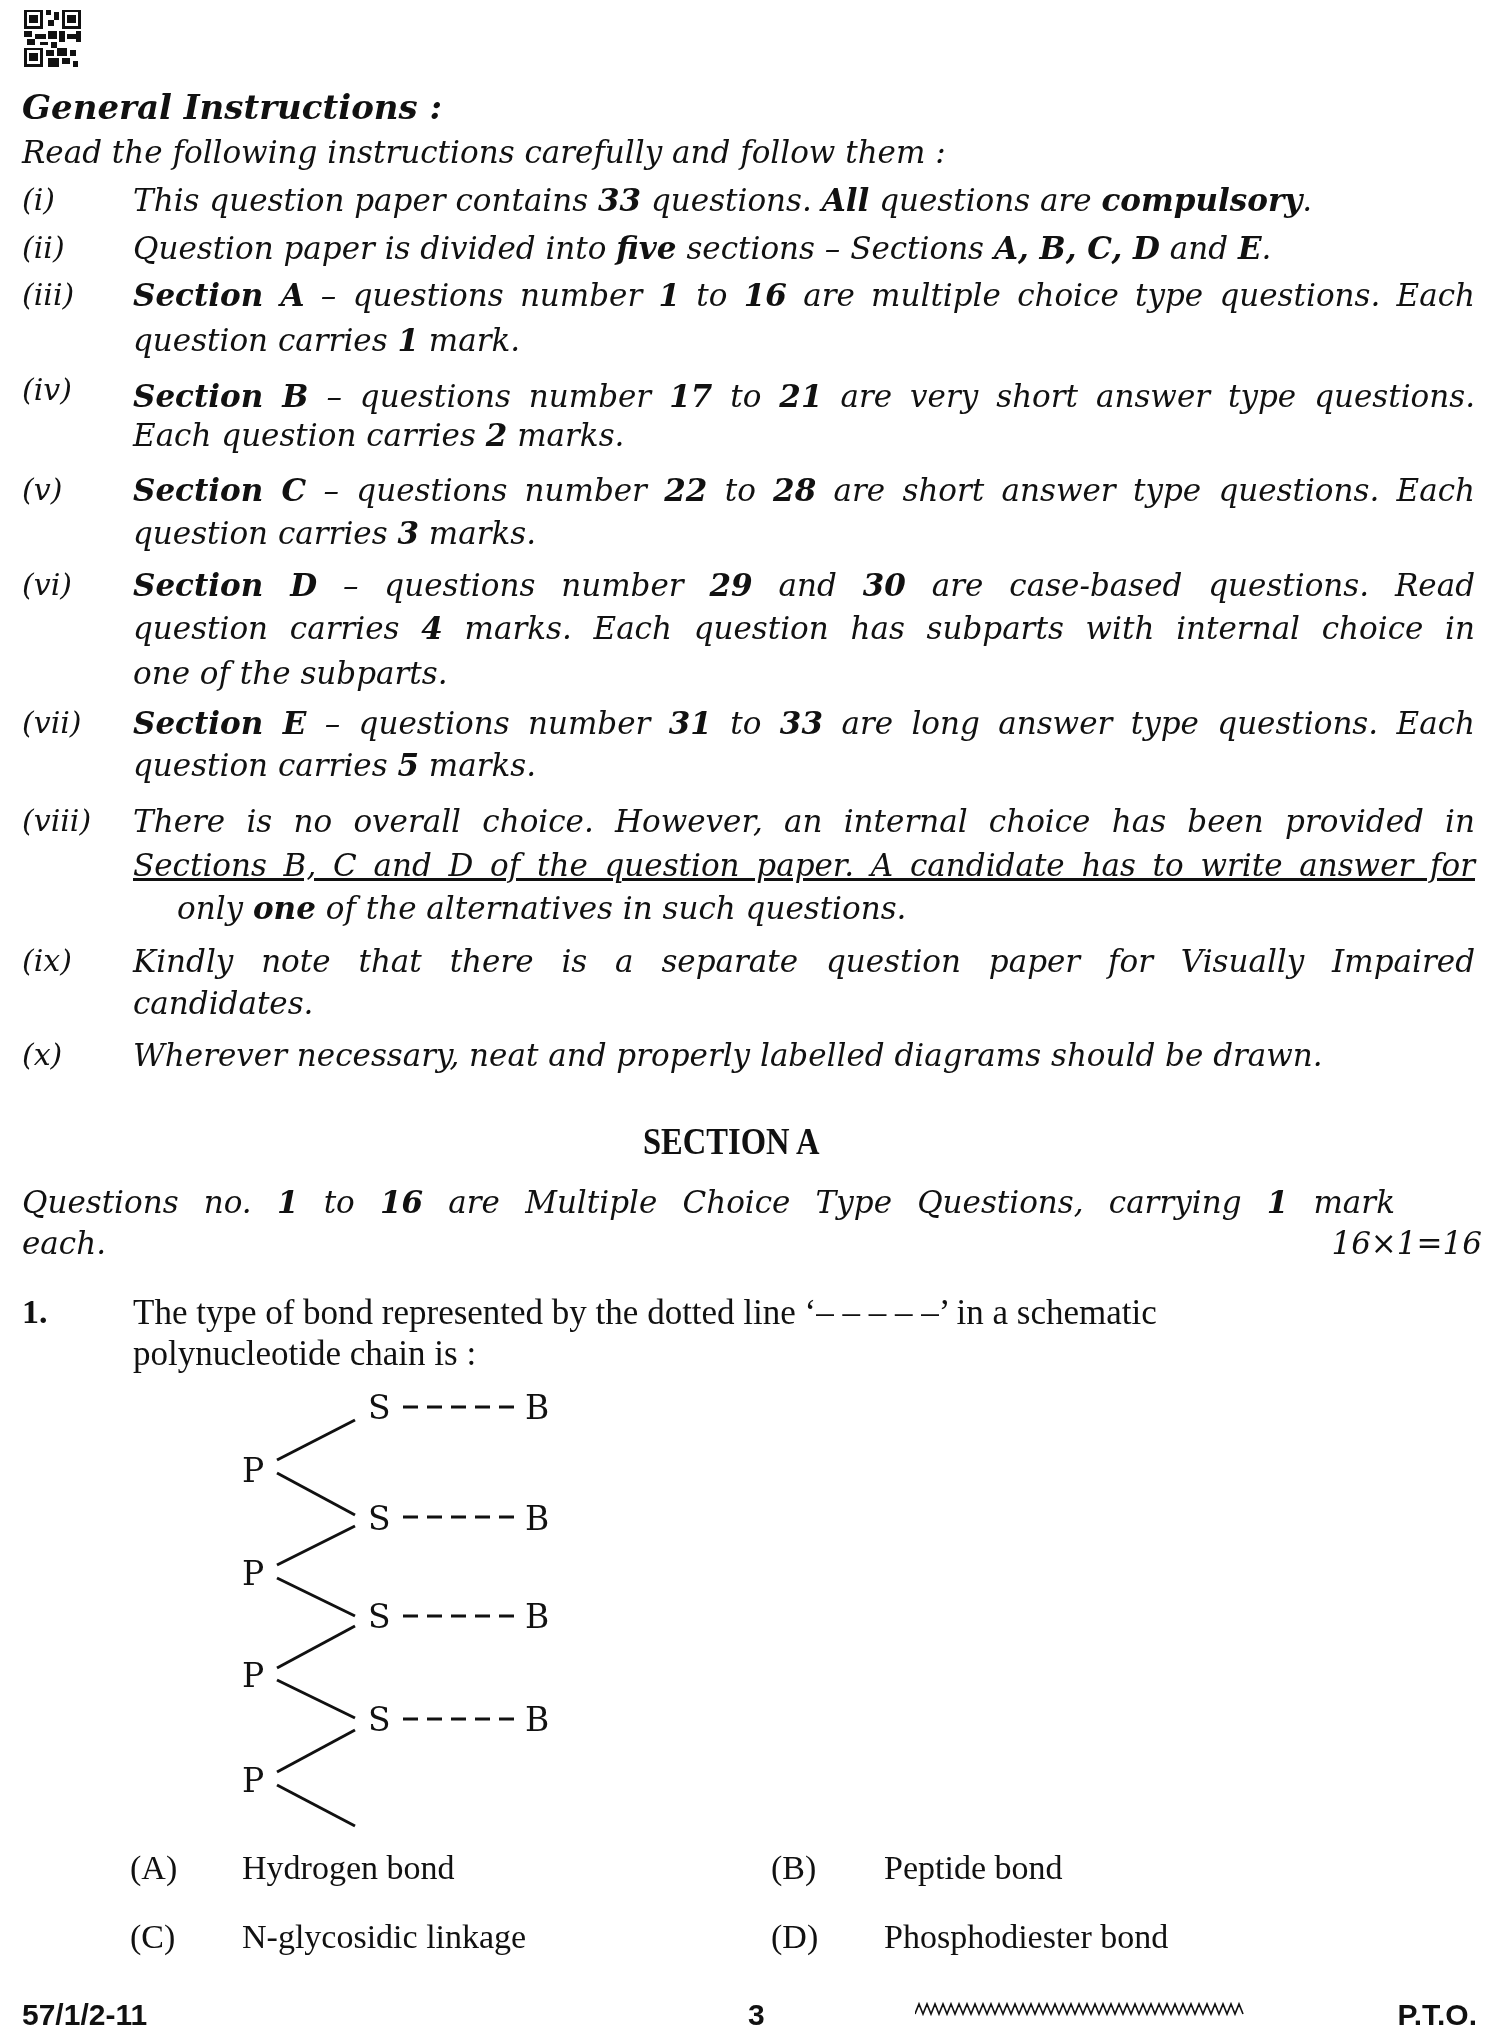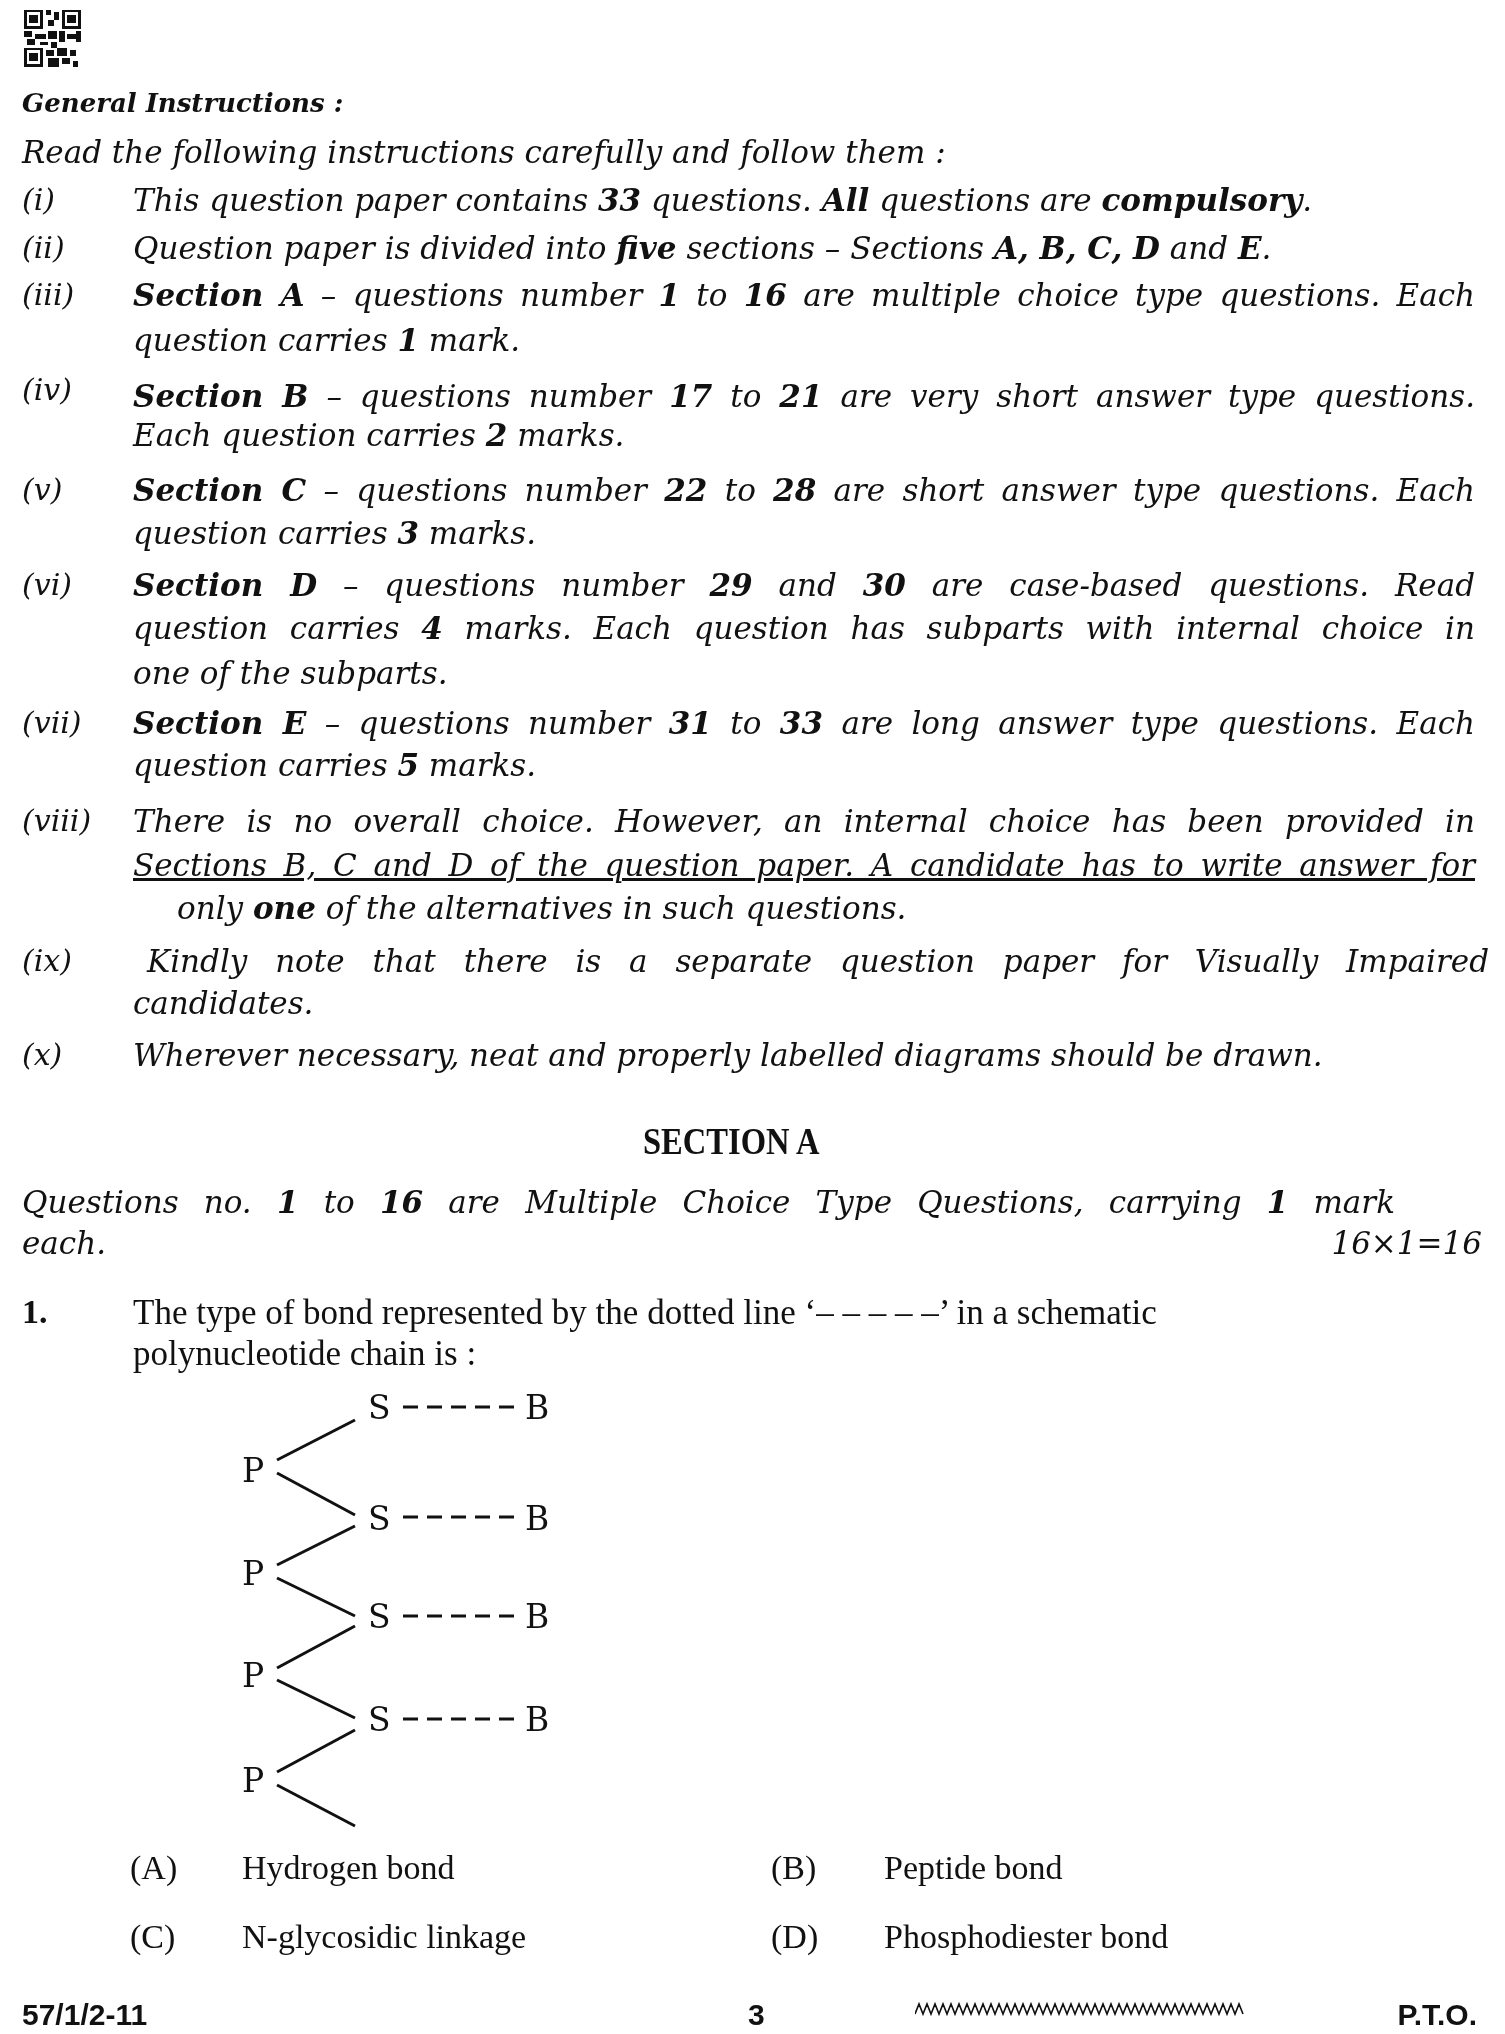--- a/index.html
+++ b/index.html
@@ -43,21 +43,21 @@
     <rect x="6" y="12" width="3" height="1" fill="#111"></rect>
     <rect x="10" y="12" width="2" height="2" fill="#111"></rect>
   <rect x="8" y="15" width="3" height="2" fill="#111"></rect>
     <rect x="12" y="14" width="4" height="3" fill="#111"></rect>
     <rect x="17" y="15" width="2" height="2" fill="#111"></rect>
   <rect x="9" y="18" width="4" height="3" fill="#111"></rect>
     <rect x="14" y="18" width="3" height="2" fill="#111"></rect>
     <rect x="18" y="19" width="2" height="2" fill="#111"></rect>
 </svg>
 
-<div class="ln it b" style="left:22px; top:90px; font-size:26px;">General Instructions :</div>
+<div class="ln it b" style="left:22px; top:90px; font-size:34px;">General Instructions :</div>
 <div class="ln it" style="left:22px; top:137px;">Read the following instructions carefully and follow them :</div>
 
 <div id="instr">
     <div class="lbl" style="top: 185px;">(i)</div>
     <div class="ln it" style="left: 133px; top: 185px;"><span>This question paper contains </span><span class="b">33</span><span> questions. </span><span class="b">All</span><span> questions are </span><span class="b">compulsory</span><span>.</span></div>
     <div class="lbl" style="top: 233px;">(ii)</div>
     <div class="ln it" style="left: 133px; top: 233px;"><span>Question paper is divided into </span><span class="b">five</span><span> sections – Sections </span><span class="b">A, B, C, D</span><span> and </span><span class="b">E</span><span>.</span></div>
     <div class="lbl" style="top: 280px; text-align: right;">(iii)</div>
     <div class="ln it just" style="width: 1342px; left: 133px; top: 280px;"><span class="b">Section A</span><span> – questions number </span><span class="b">1</span><span> to </span><span class="b">16</span><span> are multiple choice type questions. Each</span></div>
     <div class="ln it" style="left: 133px; top: 325px;"><span>question carries </span><span class="b">1</span><span> mark.</span></div>
@@ -72,21 +72,21 @@
     <div class="ln it just" style="width: 1342px; left: 133px; top: 613px;"><span>question carries </span><span class="b">4</span><span> marks. Each question has subparts with internal choice in</span></div>
     <div class="ln it" style="left: 133px; top: 658px;"><span>one of the subparts.</span></div>
     <div class="lbl" style="top: 708px;">(vii)</div>
     <div class="ln it just" style="width: 1342px; left: 133px; top: 708px;"><span class="b">Section E</span><span> – questions number </span><span class="b">31</span><span> to </span><span class="b">33</span><span> are long answer type questions. Each</span></div>
     <div class="ln it" style="left: 133px; top: 750px;"><span>question carries </span><span class="b">5</span><span> marks.</span></div>
     <div class="lbl" style="top: 806px;">(viii)</div>
     <div class="ln it just" style="width: 1342px; left: 133px; top: 806px;"><span>There is no overall choice. However, an internal choice has been provided in</span></div>
     <div class="ln it just" style="width: 1342px; left: 133px; top: 850px; text-decoration: underline;"><span>Sections B, C and D of the question paper. A candidate has to write answer for</span></div>
     <div class="ln it" style="left: 133px; top: 893px; margin-left: 44px;"><span>only </span><span class="b">one</span><span> of the alternatives in such questions.</span></div>
     <div class="lbl" style="top: 946px;">(ix)</div>
-    <div class="ln it just" style="width: 1342px; left: 133px; top: 946px; margin-left: 14px;"><span>Kindly note that there is a separate question paper for Visually Impaired</span></div>
+    <div class="ln it just" style="width: 1342px; left: 133px; top: 946px;"><span>Kindly note that there is a separate question paper for Visually Impaired</span></div>
     <div class="ln it" style="left: 133px; top: 988px;"><span>candidates.</span></div>
     <div class="lbl" style="top: 1040px;">(x)</div>
     <div class="ln it" style="left: 133px; top: 1040px;"><span>Wherever necessary, neat and properly labelled diagrams should be drawn.</span></div>
   </div>
 
 <div class="ln b" style="left:643px; top:1123px; font-family:'Liberation Serif',serif; font-size:37px; transform:scaleX(0.88); transform-origin:left;">SECTION A</div>
 <div class="ln it just" id="sec-intro" style="left:22px; top:1187px; width:1373px; letter-spacing:0;"><span>Questions no. </span><span class="b">1</span><span> to </span><span class="b">16</span><span> are Multiple Choice Type Questions, carrying </span><span class="b">1</span><span> mark</span></div>
 <div class="ln it" style="left:22px; top:1228px;">each.</div>
 <div class="ln it" style="right:23px; top:1228px;">16×1=16</div>
 

